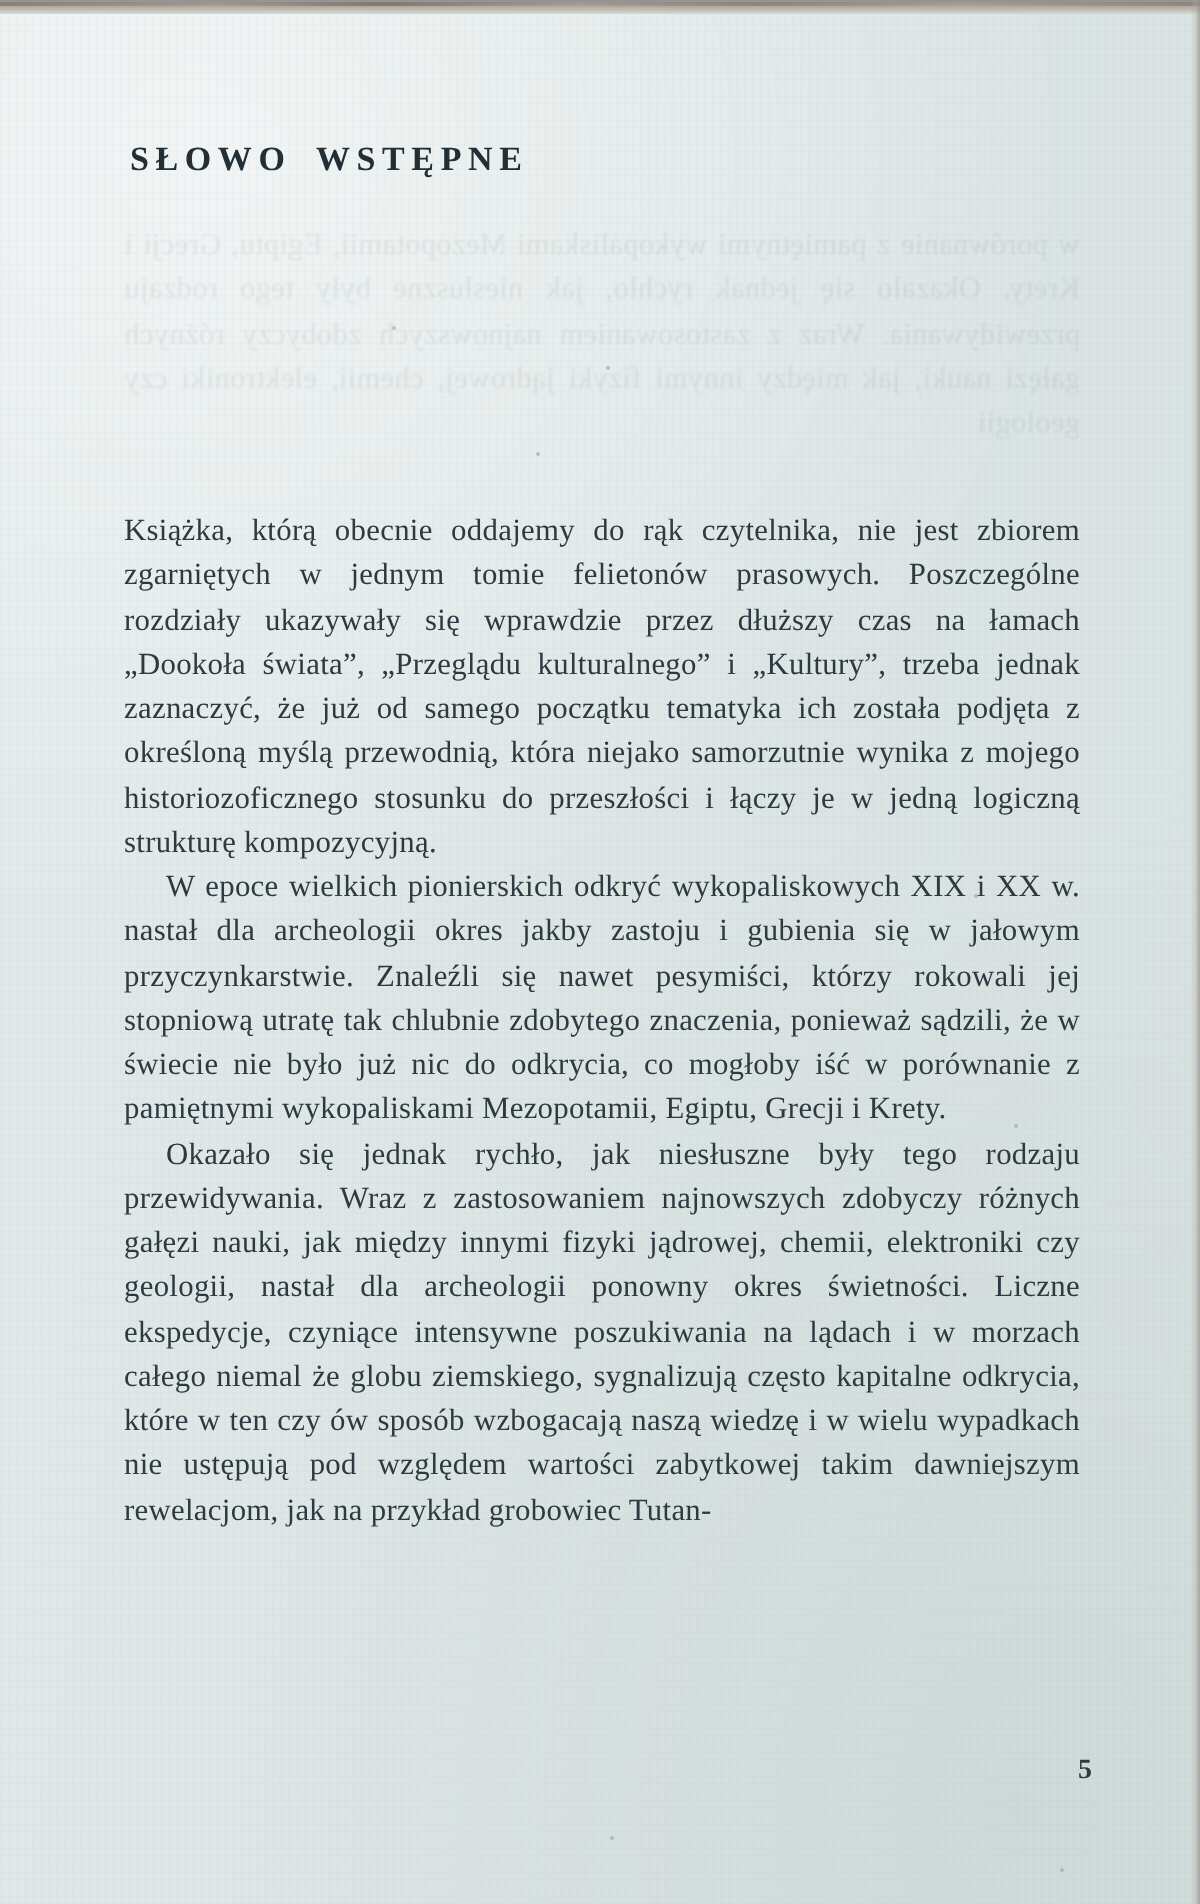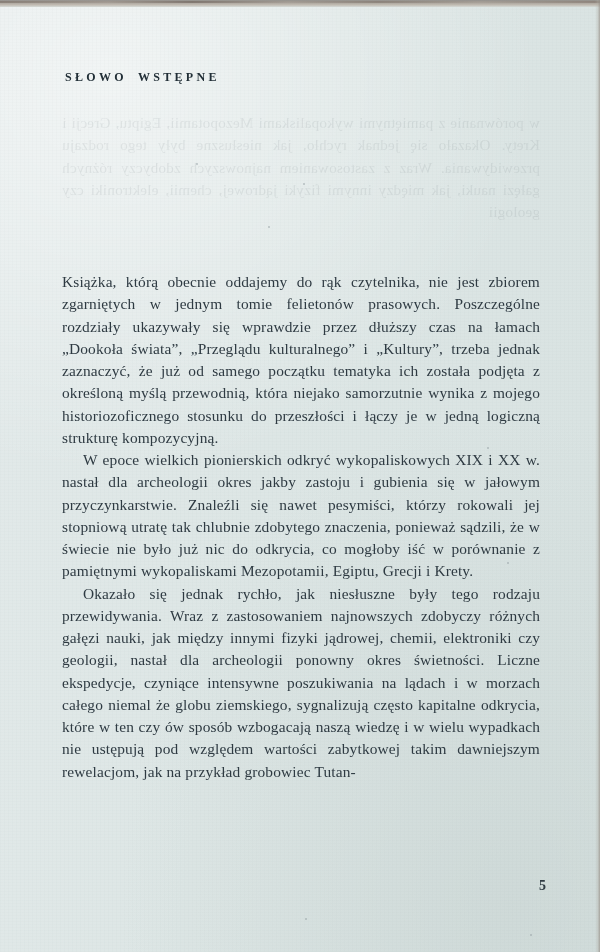--- a/index.html
+++ b/index.html
@@ -89,33 +89,32 @@
 
   .content {
     position: absolute;
     inset: 0;
   }
 
   .chapter-heading {
     position: absolute;
     left: 65px;
     top: 70px;
-    font-size: 12px;
+    font-size: 17px;
     font-weight: bold;
     letter-spacing: 3.3px;
     word-spacing: 5px;
     color: #222f37;
   }
 
   .textblock {
     position: absolute;
     left: 62px;
     top: 255px;
     width: 478px;
-    margin-top: 16px;
   }
 
   .para {
     margin: 0;
     font-size: 15.4px;
     line-height: 22.25px;
     text-align: justify;
     text-justify: inter-word;
     letter-spacing: 0.15px;
     color: #2e3a42;

